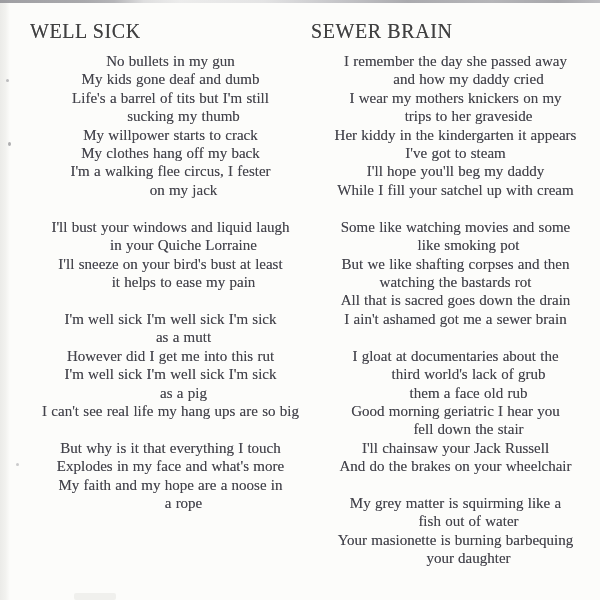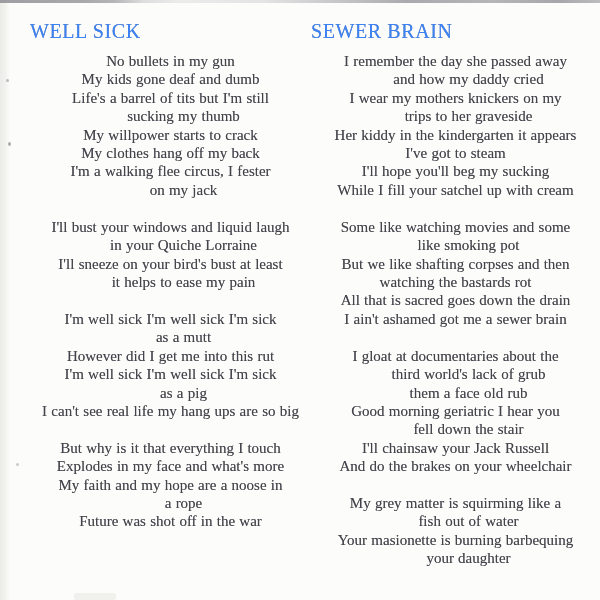--- a/index.html
+++ b/index.html
@@ -58,21 +58,21 @@
   }
   .col-left  { left: 30px;  width: 281px; }
   .col-right { left: 311px; width: 289px; }
 
   .title {
     font-size: 20px;
     font-weight: normal;
     letter-spacing: 0.6px;
     line-height: 22px;
     margin: 0 0 10px 0;
-    color: #3b82f6;
+    color: #404040;
     text-shadow: 0 0 0.5px rgba(60,60,70,0.55);
     white-space: nowrap;
   }
   .stanza {
     margin: 0 0 18.5px 0;
   }
   .line {
     font-size: 15px;
     line-height: 18.4px;
     white-space: nowrap;
@@ -120,36 +120,35 @@
           <div class="line">However did I get me into this rut</div>
           <div class="line">I'm well sick I'm well sick I'm sick</div>
           <div class="line indent">as a pig</div>
           <div class="line">I can't see real life my hang ups are so big</div>
         </div>
         <div class="stanza">
           <div class="line">But why is it that everything I touch</div>
           <div class="line">Explodes in my face and what's more</div>
           <div class="line">My faith and my hope are a noose in</div>
           <div class="line indent">a rope</div>
-          <div class="line">Future was shot off in the war</div>
         </div>
       </div>
   </div>
 
   <div class="column col-right">
     <h1 class="title">SEWER BRAIN</h1>
     <div class="stanzas">
         <div class="stanza">
           <div class="line">I remember the day she passed away</div>
           <div class="line indent">and how my daddy cried</div>
           <div class="line">I wear my mothers knickers on my</div>
           <div class="line indent">trips to her graveside</div>
           <div class="line">Her kiddy in the kindergarten it appears</div>
           <div class="line">I've got to steam</div>
-          <div class="line">I'll hope you'll beg my sucking</div>
+          <div class="line">I'll hope you'll beg my daddy</div>
           <div class="line">While I fill your satchel up with cream</div>
         </div>
         <div class="stanza">
           <div class="line">Some like watching movies and some</div>
           <div class="line indent">like smoking pot</div>
           <div class="line">But we like shafting corpses and then</div>
           <div class="line">watching the bastards rot</div>
           <div class="line">All that is sacred goes down the drain</div>
           <div class="line">I ain't ashamed got me a sewer brain</div>
         </div>

